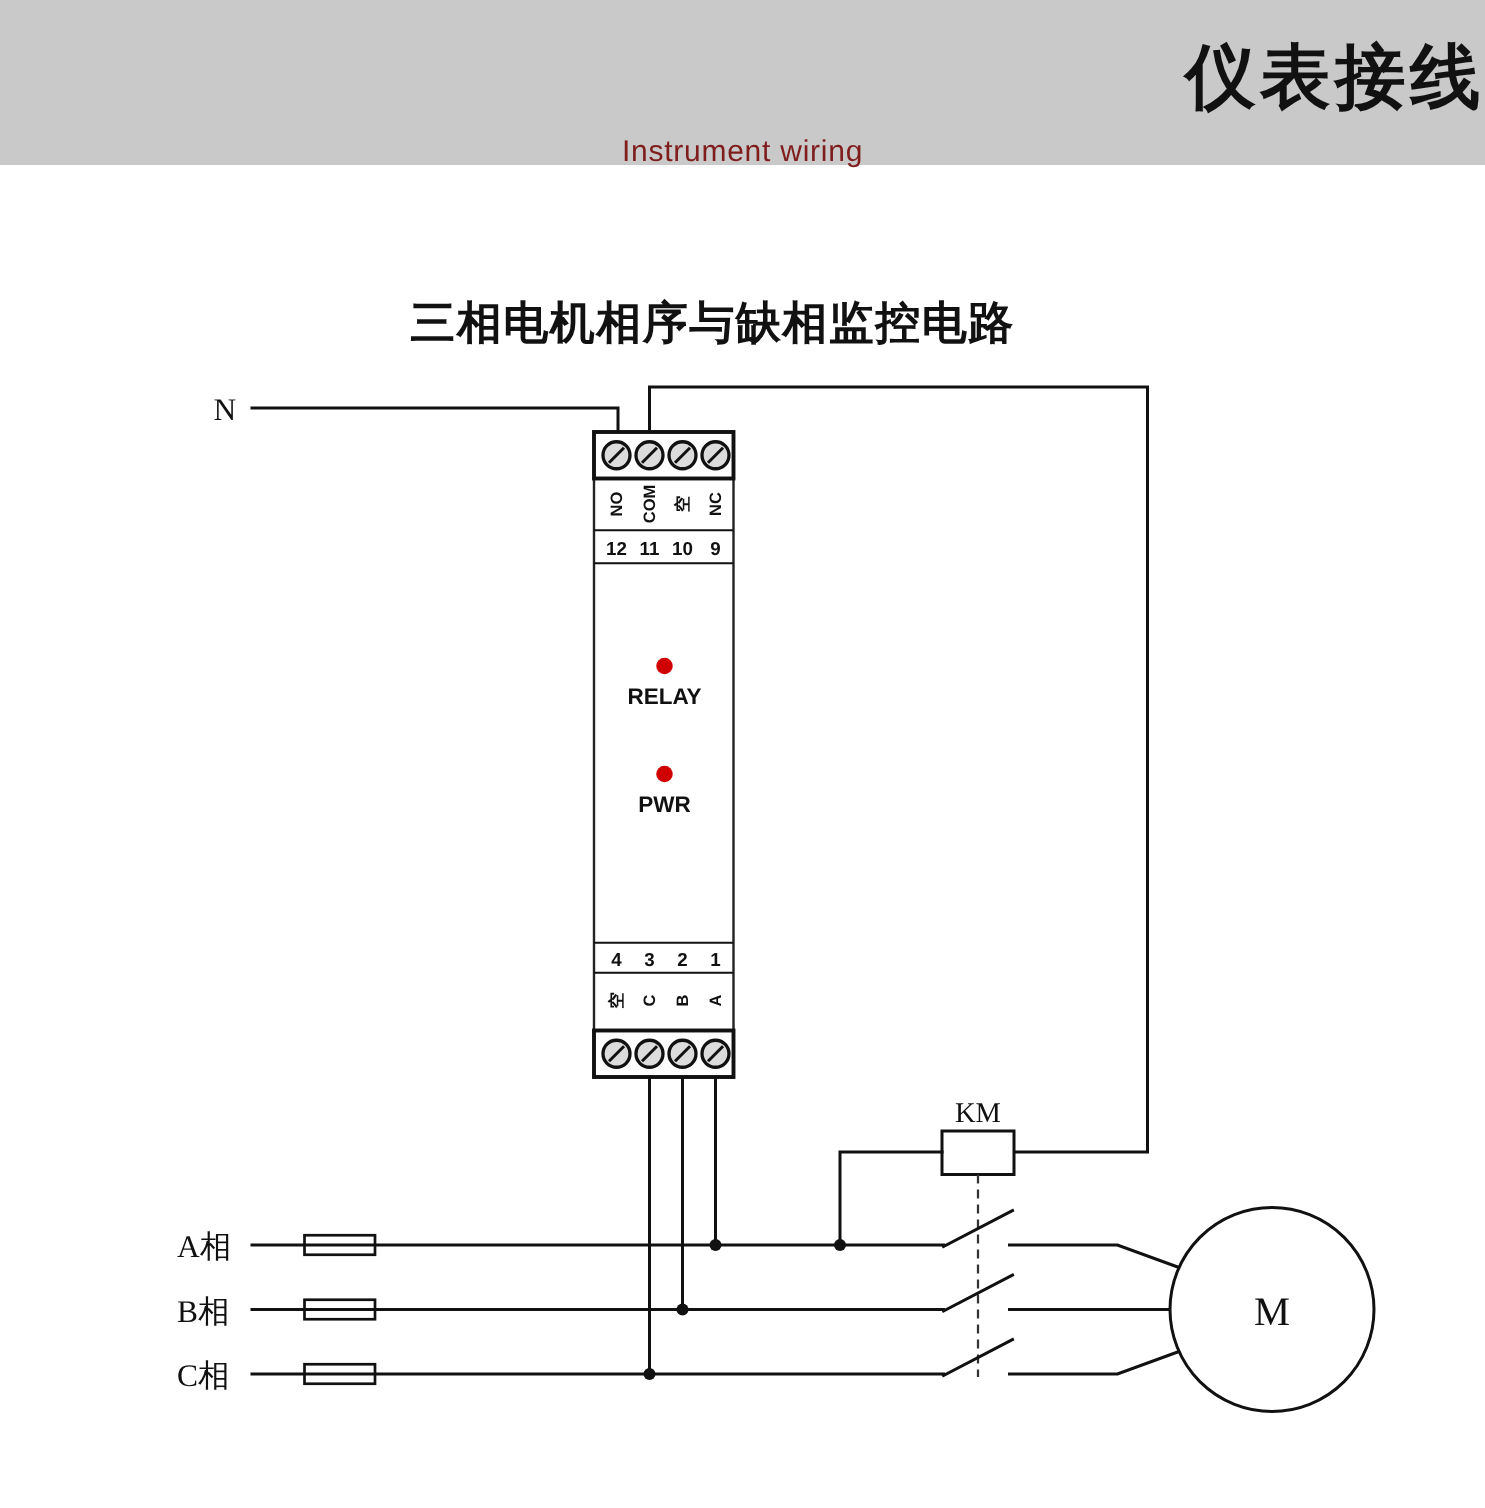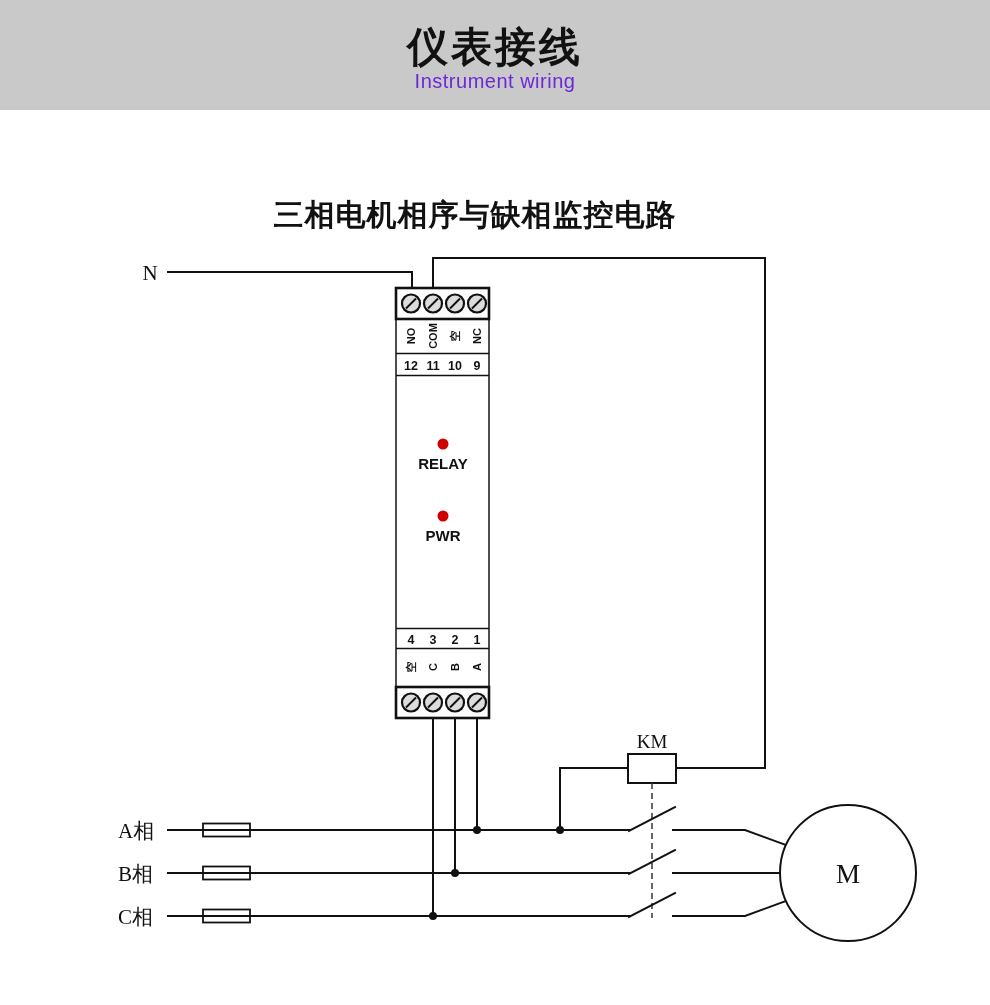--- a/index.html
+++ b/index.html
@@ -2,26 +2,26 @@
 <html><head>
 <meta charset="utf-8">
 <style>
   html,body{margin:0;padding:0;}
   body{
     width:990px;height:1005px;position:relative;background:#ffffff;overflow:hidden;
     font-family:"Liberation Sans","DejaVu Sans",sans-serif;
   }
   .header{position:absolute;top:0;left:0;width:990px;height:110px;background:#c9c9c9;}
   .header-title{
-    position:absolute;top:20px;left:0;width:100%;text-align:center;
-    font-size:41px;font-weight:700;color:#111;letter-spacing:3px;
+    position:absolute;top:20px;left:0;width:100%;text-align:right;
+    font-size:47px;font-weight:700;color:#111;letter-spacing:3px;
   }
   .header-subtitle{
-    position:absolute;top:70px;left:0;width:100%;text-align:center;
-    font-size:20px;font-weight:400;color:#6d28d9;letter-spacing:0.5px;
+    position:absolute;top:90px;left:0;width:100%;text-align:center;
+    font-size:20px;font-weight:400;color:#7f1d1d;letter-spacing:0.5px;
   }
   svg.diagram{position:absolute;top:0;left:0;}
   
   .t-sans{font-family:"Liberation Sans","DejaVu Sans",sans-serif;fill:#111;}
   .t-serif{font-family:"Liberation Serif","DejaVu Serif",serif;fill:#111;}
   .dia-title{font-size:30px;font-weight:700;letter-spacing:1px;}
   .phase-lbl{font-size:21px;}
   .km-lbl{font-size:19px;}
   .motor-lbl{font-size:27px;}
   .lbl-term{font-size:11px;font-weight:700;}

